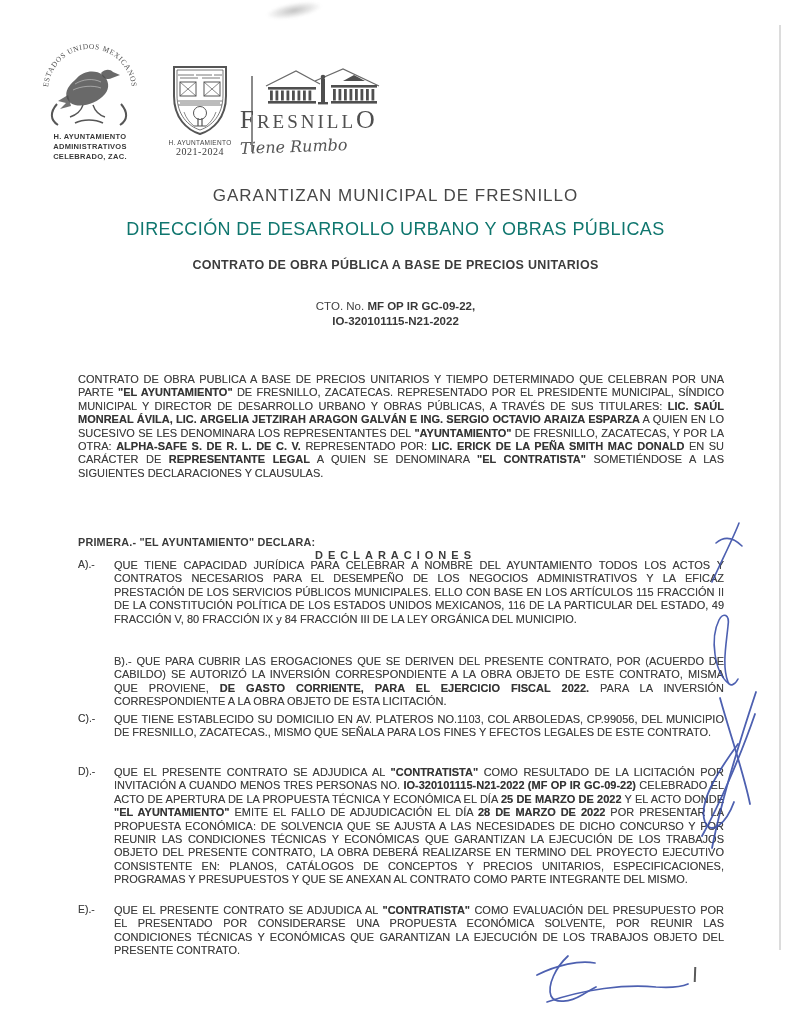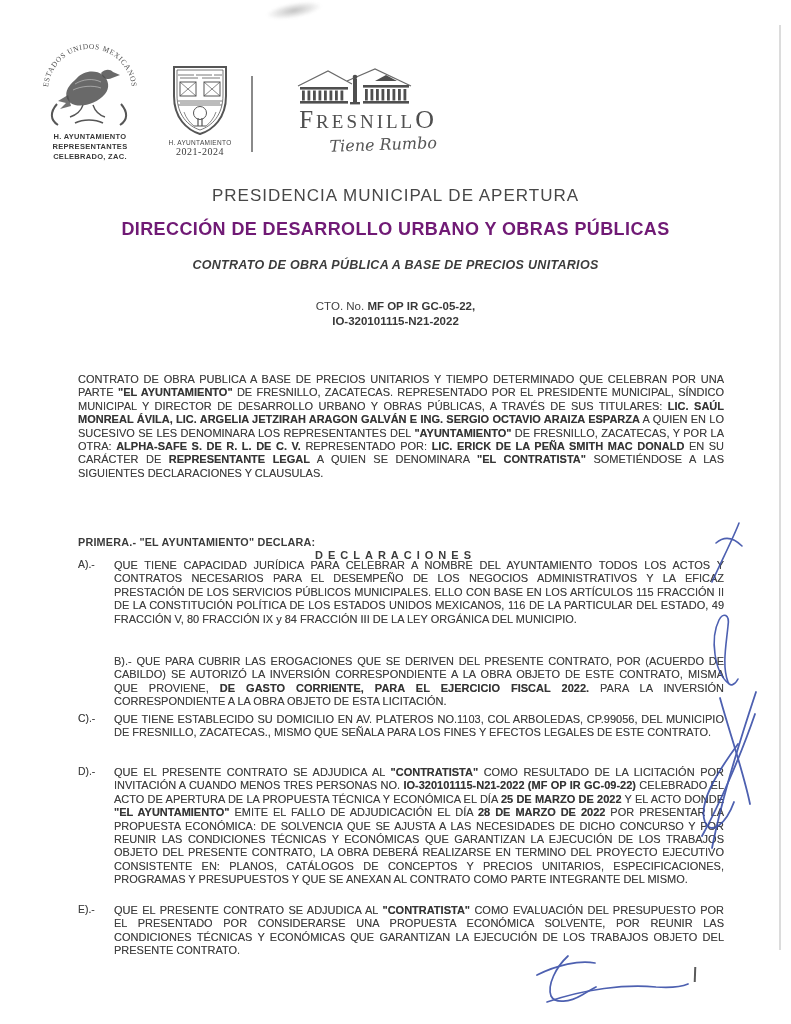--- a/index.html
+++ b/index.html
@@ -15,32 +15,32 @@
     background:radial-gradient(closest-side,rgba(120,120,120,.45),rgba(120,120,120,0));
     filter:blur(1px);transform:rotate(-10deg);}
   .page-tick{left:694px;top:967px;width:2px;height:15px;background:#5a5a5a;transform:rotate(2deg);}
   
   .seal-wrap{left:30px;top:42px;width:120px;text-align:center;}
   .seal-cap{font-size:7.5px;font-weight:bold;line-height:10px;color:#383838;letter-spacing:.3px;}
   .shield-wrap{left:150px;top:64px;width:100px;text-align:center;}
   .shield-cap1{font-size:6.5px;color:#444;letter-spacing:.3px;margin-top:1px;}
   .shield-cap2{font-size:10px;color:#3a3a3a;font-family:"Liberation Serif",serif;letter-spacing:.5px;}
   .vdivider{left:251px;top:76px;width:1.5px;height:76px;background:#8a8a8a;}
-  .brand-wrap{left:272px;top:66px;width:165px;text-align:right;}
+  .brand-wrap{left:240px;top:66px;width:165px;text-align:left;}
   .brand-name{font-family:"Liberation Serif",serif;color:#4f4f4f;letter-spacing:3px;
     line-height:24px;margin-top:0;white-space:nowrap;}
   .brand-f{font-size:25px;}
   .brand-mid{font-size:19px;}
   .brand-o{font-size:26px;}
   .brand-tagline{font-family:"DejaVu Serif",serif;font-style:italic;font-size:16px;color:#555;
     transform:rotate(-2deg);margin-top:1px;}
   
   .title1{left:0;top:186px;width:100%;text-align:center;font-size:17px;color:#474747;letter-spacing:1px;}
-  .title2{left:0;top:219px;width:100%;text-align:center;font-size:18px;font-weight:bold;color:#701a75;letter-spacing:.4px;}
-  .title3{left:0;top:258px;width:100%;text-align:center;font-size:12.5px;font-weight:bold;color:#3c3c3c;letter-spacing:.3px;font-style:italic;}
+  .title2{left:0;top:219px;width:100%;text-align:center;font-size:18px;font-weight:normal;color:#0f766e;letter-spacing:.4px;}
+  .title3{left:0;top:258px;width:100%;text-align:center;font-size:12.5px;font-weight:bold;color:#3c3c3c;letter-spacing:.3px;}
   .meta{left:0;top:299px;width:100%;text-align:center;font-size:11.5px;line-height:14.5px;color:#414141;}
   .meta b{color:#383838;}
   
   .bodytext{font-size:11px;line-height:13.4px;text-align:justify;color:#404040;
     text-shadow:0 0 .5px rgba(70,70,70,.55);margin:0;}
   .intro{left:78px;top:373px;width:646px;}
   .decl-title{left:0;top:510px;width:100%;text-align:center;font-size:11px;font-weight:bold;
     letter-spacing:5px;color:#3b3b3b;margin-top:39px;}
   .primera{left:78px;top:536px;font-size:10.8px;font-weight:bold;color:#3b3b3b;letter-spacing:.2px;}
   .item{left:78px;width:646px;}
@@ -73,21 +73,21 @@
         <path d="M33,53 L23,59 L31,61 L25,67 L36,64 Z" opacity=".8"></path>
         <path d="M48,63 C46,69 41,73 35,75" stroke="#565656" stroke-width="1.4" fill="none"></path>
         <path d="M58,63 C60,69 64,73 70,75" stroke="#565656" stroke-width="1.4" fill="none"></path>
         <path d="M22,62 C15,70 15,78 23,83" stroke="#565656" stroke-width="2" fill="none"></path>
         <path d="M86,62 C93,70 93,78 85,83" stroke="#565656" stroke-width="2" fill="none"></path>
         <path d="M40,81 C48,77 60,77 68,81" stroke="#565656" stroke-width="1.6" fill="none"></path>
         <path d="M40,42 C48,37 58,36 66,40 M38,48 C46,44 58,43 66,46" stroke="#ffffff" stroke-width=".8" fill="none" opacity=".5"></path>
       </g>
     </svg>
     <div class="seal-cap">H. AYUNTAMIENTO</div>
-    <div class="seal-cap">REPRESENTANTES</div>
+    <div class="seal-cap">ADMINISTRATIVOS</div>
     <div class="seal-cap">CELEBRADO, ZAC.</div>
   </div>
 
   <div class="abs shield-wrap">
     <svg width="64" height="74" viewBox="0 0 64 74" style="display:block;margin:0 auto;">
       <g stroke="#555555" fill="none">
         <path d="M6,3 H58 V32 C58,54 45,66 32,70 C19,66 6,54 6,32 Z" stroke-width="2"></path>
         <path d="M9,6 H55 V31 C55,51 44,62 32,66 C20,62 9,51 9,31 Z" stroke-width=".8"></path>
         <path d="M10,11 H26 M28,11 H44 M46,11 H54 M12,14 H30 M34,14 H52" stroke-width=".8"></path>
         <rect x="12" y="18" width="16" height="14" stroke-width="1"></rect>
@@ -133,26 +133,26 @@
         <rect x="94" y="23" width="2.8" height="11.5"></rect>
           <rect x="99.5" y="23" width="2.8" height="11.5"></rect>
         <rect x="105" y="23" width="2.8" height="11.5"></rect>
           <rect x="110.5" y="23" width="2.8" height="11.5"></rect>
       </g>
     </svg>
     <div class="brand-name"><span class="brand-f">F</span><span class="brand-mid">RESNILL</span><span class="brand-o">O</span></div>
     <div class="brand-tagline">Tiene Rumbo</div>
   </div>
 
-  <div class="abs title1">PRESIDENCIA MUNICIPAL DE APERTURA</div>
+  <div class="abs title1">GARANTIZAN MUNICIPAL DE FRESNILLO</div>
   <div class="abs title2">DIRECCIÓN DE DESARROLLO URBANO Y OBRAS PÚBLICAS</div>
   <div class="abs title3">CONTRATO DE OBRA PÚBLICA A BASE DE PRECIOS UNITARIOS</div>
 
   <div class="abs meta">
-    <div><span>CTO. No. </span><b>MF OP IR GC-05-22,</b></div>
+    <div><span>CTO. No. </span><b>MF OP IR GC-09-22,</b></div>
     <div><b>IO-320101115-N21-2022</b></div>
   </div>
 
   <p class="abs bodytext intro"><span>CONTRATO DE OBRA PUBLICA A BASE DE PRECIOS UNITARIOS Y TIEMPO DETERMINADO QUE CELEBRAN POR UNA PARTE </span><span class="b">"EL AYUNTAMIENTO"</span><span> DE FRESNILLO, ZACATECAS. REPRESENTADO POR EL PRESIDENTE MUNICIPAL, SÍNDICO MUNICIPAL Y DIRECTOR DE DESARROLLO URBANO Y OBRAS PÚBLICAS, A TRAVÉS DE SUS TITULARES: </span><span class="b">LIC. SAÚL MONREAL ÁVILA, LIC. ARGELIA JETZIRAH ARAGON GALVÁN E ING. SERGIO OCTAVIO ARAIZA ESPARZA</span><span> A QUIEN EN LO SUCESIVO SE LES DENOMINARA LOS REPRESENTANTES DEL </span><span class="b">"AYUNTAMIENTO"</span><span> DE FRESNILLO, ZACATECAS, Y POR LA OTRA: </span><span class="b">ALPHA-SAFE S. DE R. L. DE C. V.</span><span>  REPRESENTADO POR:  </span><span class="b">LIC. ERICK DE LA PEÑA SMITH MAC DONALD</span><span> EN SU CARÁCTER DE </span><span class="b">REPRESENTANTE LEGAL</span><span> A QUIEN SE DENOMINARA </span><span class="b">"EL CONTRATISTA"</span><span> SOMETIÉNDOSE A LAS SIGUIENTES DECLARACIONES Y CLAUSULAS.</span></p>
 
   <div class="abs decl-title">DECLARACIONES</div>
   <div class="abs primera">PRIMERA.- "EL AYUNTAMIENTO" DECLARA:</div>
 
   <div class="abs item" style="top:559px;">
     <span class="item-label">A).-</span>

